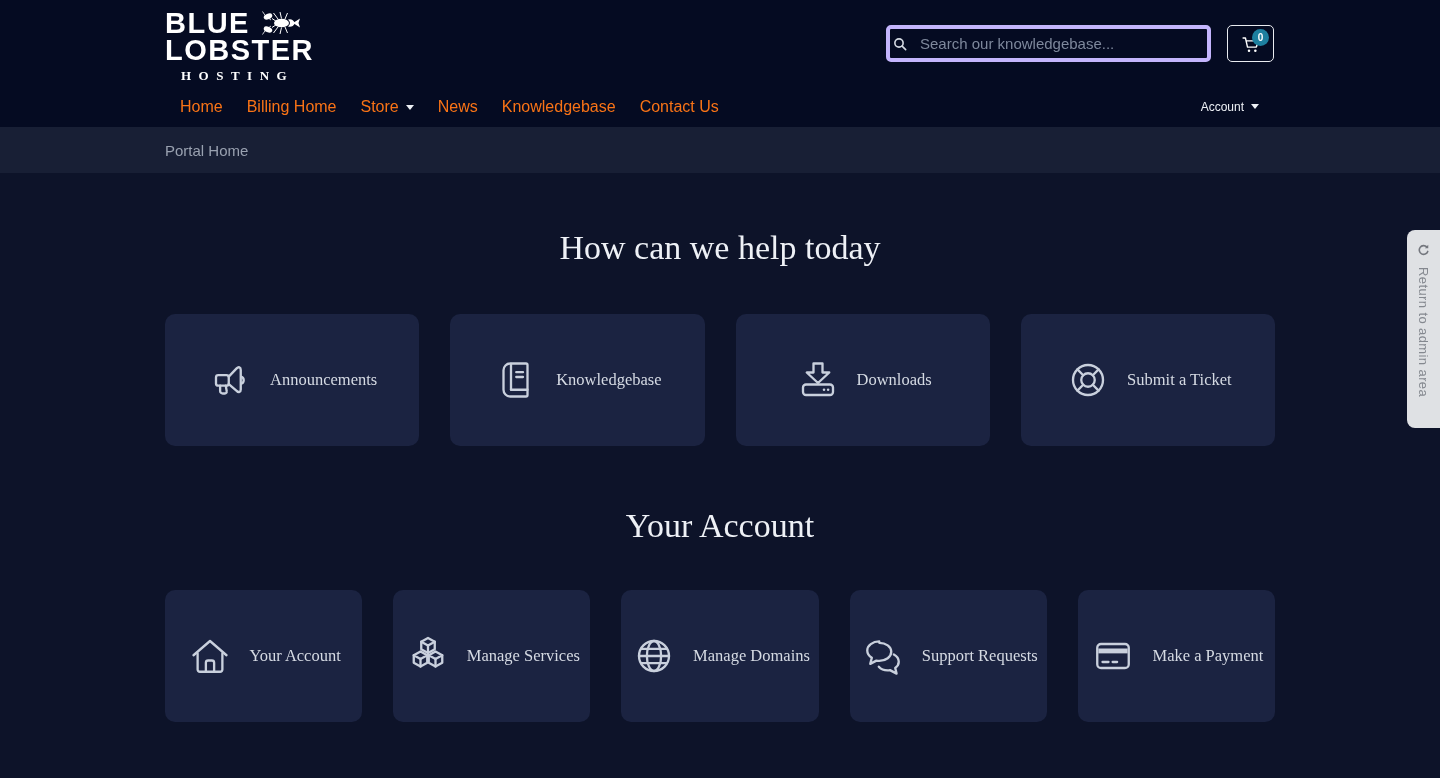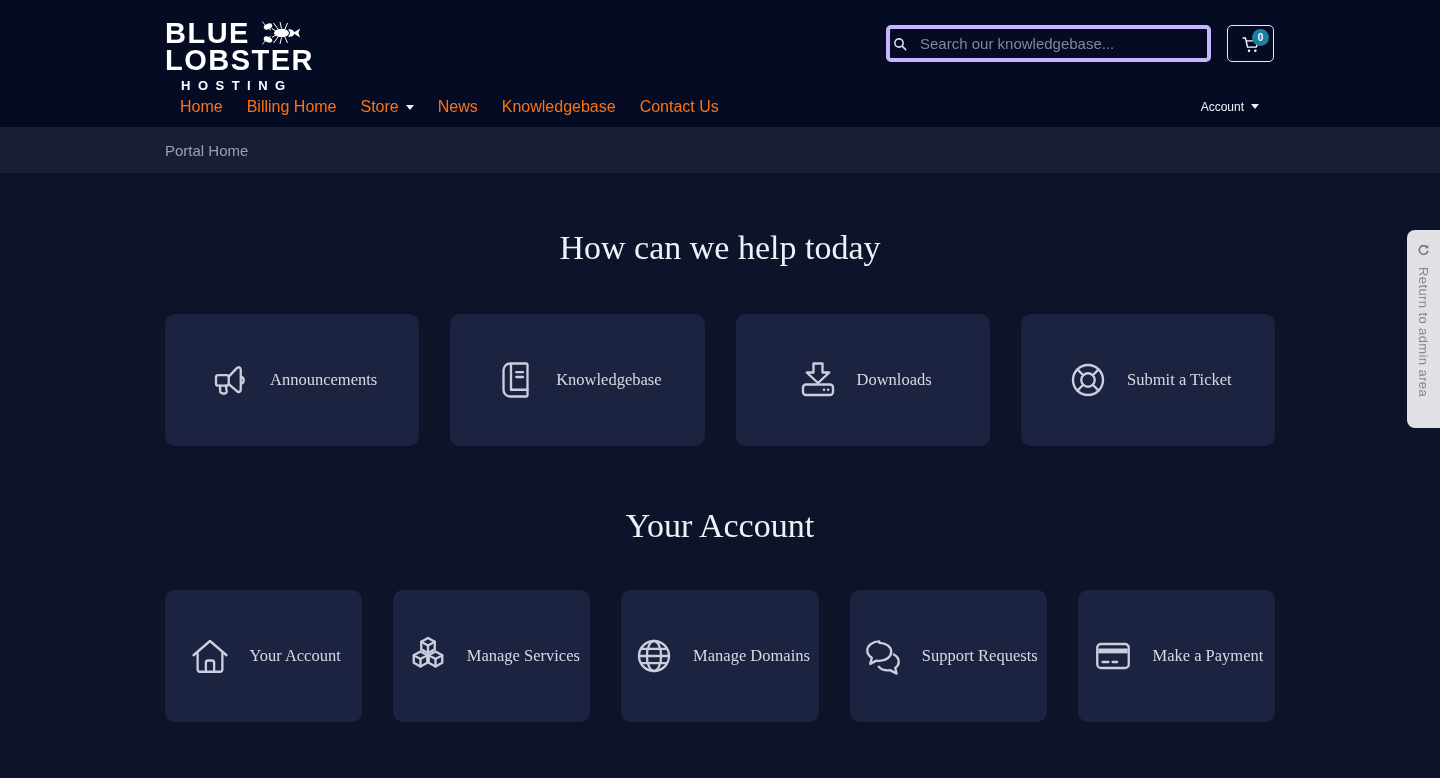--- a/index.html
+++ b/index.html
@@ -8,24 +8,24 @@
     font-family:"Liberation Sans","DejaVu Sans",sans-serif;
     background:#0d1329;
     color:#eef1f6;
   }
   .page { position:relative; width:1440px; height:778px; }
 
   
   .topbar { position:relative; height:127px; background:#050b22; }
 
   .logo { position:absolute; left:165px; top:9px; cursor:pointer; color:#fff; line-height:1; }
-  .logo-row1 { display:flex; align-items:center;margin-top:10px; }
+  .logo-row1 { display:flex; align-items:center; }
   .logo-word { font-size:29px; font-weight:800; letter-spacing:1.5px; line-height:27px; }
   .lobster { width:46px; height:28px; margin-left:8px; }
-  .logo-line3 { font-size:13px; font-weight:700; letter-spacing:7.5px; margin:5px 0 0 16px; }
+  .logo-line3 { font-size:13px; font-weight:700; letter-spacing:7.5px; margin:5px 0 0 16px;font-family:Liberation Serif, serif; }
 
   .search-wrap {
     position:absolute; left:886px; top:25px; width:325px; height:37px;
     border:4px solid #c4b5fd; border-radius:5px;
     display:flex; align-items:center; padding:0 2px; background:transparent;
   }
   .search-wrap svg { width:16px; height:16px; stroke:#d5dae3; fill:none; stroke-width:2.4; stroke-linecap:round; flex:0 0 auto; }
   .search-wrap input {
     background:transparent; border:none; outline:none; width:100%;
     margin-left:12px; font-size:15px; color:#c5cddb;

